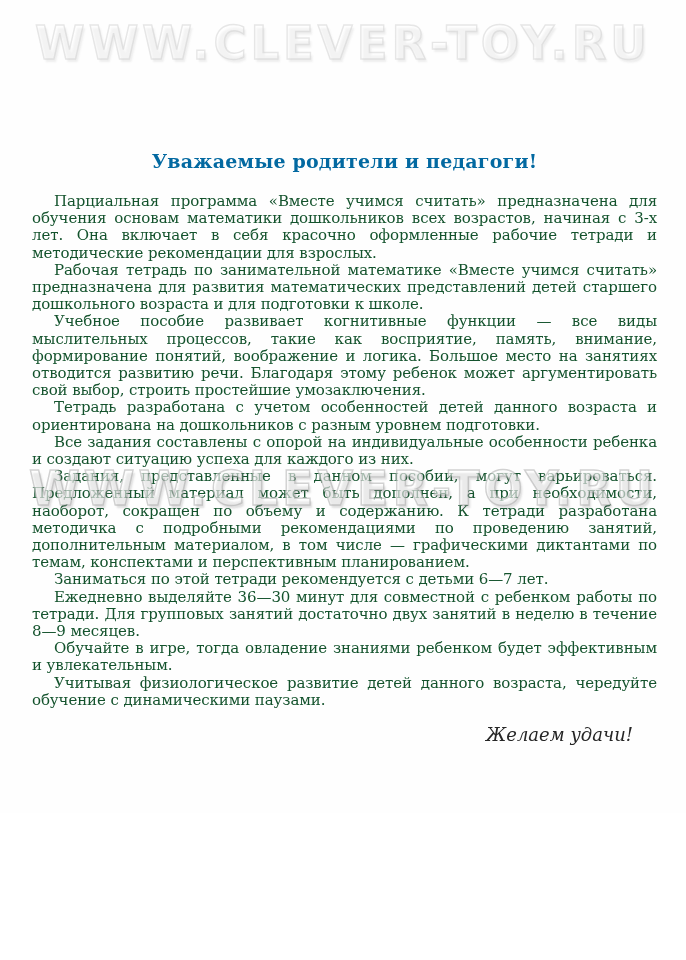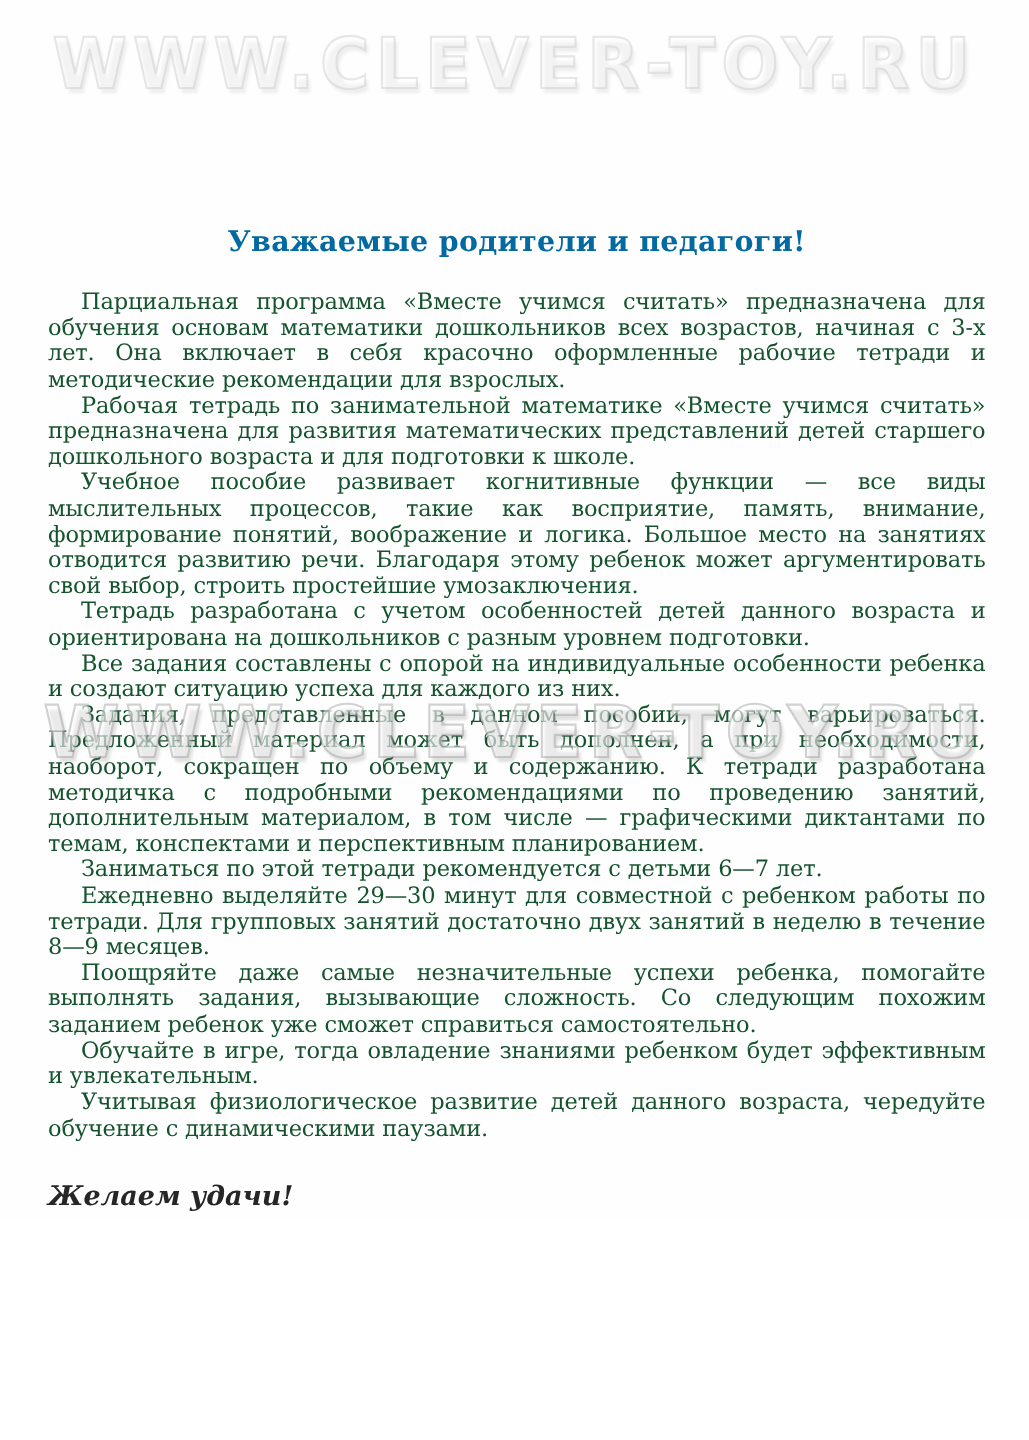--- a/index.html
+++ b/index.html
@@ -64,24 +64,25 @@
   .body-text p {
     margin: 0;
     text-indent: 22px;
     text-align: justify;
     font-size: 15px;
     line-height: 17.2px;
     color: #14532d;
     letter-spacing: -0.1px;
   }
   .signoff {
-    margin-top: 26px;
+    margin-top: 15px;
     padding-right: 24px;
+    text-align: right;
     font-size: 18px;
-    font-weight: bold;
+    font-weight: normal;
     font-style: italic;
     color: #262626;
   }
 </style>
 </head>
 <body>
 
 <div class="page">
 
   <div class="watermark wm-top">WWW.CLEVER-TOY.RU</div>
@@ -93,22 +94,21 @@
     <h1 class="title">Уважаемые родители и педагоги!</h1>
 
     <div class="body-text">
       <p>Парциальная программа «Вместе учимся считать» предназначена для обучения основам математики дошкольников всех возрастов, начиная с 3-х лет. Она включает в себя красочно оформленные рабочие тетради и методические рекомендации для взрослых.</p>
       <p>Рабочая тетрадь по занимательной математике «Вместе учимся считать» предназначена для развития математических представлений детей старшего дошкольного возраста и для подготовки к школе.</p>
       <p>Учебное пособие развивает когнитивные функции — все виды мыслительных процессов, такие как восприятие, память, внимание, формирование понятий, воображение и логика. Большое место на занятиях отводится развитию речи. Благодаря этому ребенок может аргументировать свой выбор, строить простейшие умозаключения.</p>
       <p>Тетрадь разработана с учетом особенностей детей данного возраста и ориентирована на дошкольников с разным уровнем подготовки.</p>
       <p>Все задания составлены с опорой на индивидуальные особенности ребенка и создают ситуацию успеха для каждого из них.</p>
       <p>Задания, представленные в данном пособии, могут варьироваться. Предложенный материал может быть дополнен, а при необходимости, наоборот, сокращен по объему и содержанию. К тетради разработана методичка с подробными рекомендациями по проведению занятий, дополнительным материалом, в том числе — графическими диктантами по темам, конспектами и перспективным планированием.</p>
       <p>Заниматься по этой тетради рекомендуется с детьми 6—7 лет.</p>
-      <p>Ежедневно выделяйте 29—30 минут для совместной с ребенком работы по тетради. Для групповых занятий достаточно двух занятий в неделю в течение 8—9 месяцев.</p>
-      <p>Поощряйте даже самые незначительные успехи ребенка, помогайте выполнять задания, вызывающие сложность. Со следующим похожим заданием ребенок уже сможет справиться самостоятельно.</p>
+      <p>Ежедневно выделяйте 36—30 минут для совместной с ребенком работы по тетради. Для групповых занятий достаточно двух занятий в неделю в течение 8—9 месяцев.</p>
       <p>Обучайте в игре, тогда овладение знаниями ребенком будет эффективным и увлекательным.</p>
       <p>Учитывая физиологическое развитие детей данного возраста, чередуйте обучение с динамическими паузами.</p>
     </div>
 
     <div class="signoff">Желаем удачи!</div>
 
   </div>
 
 </div>
 

